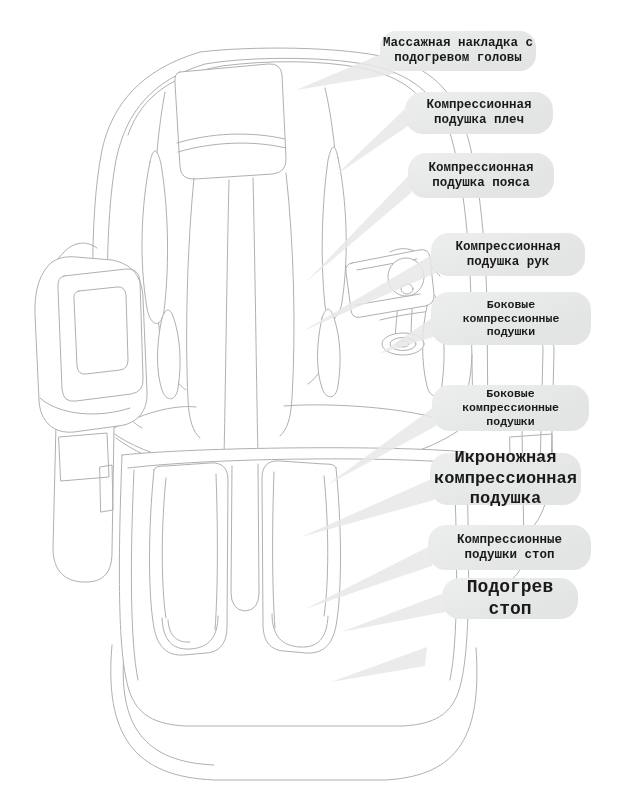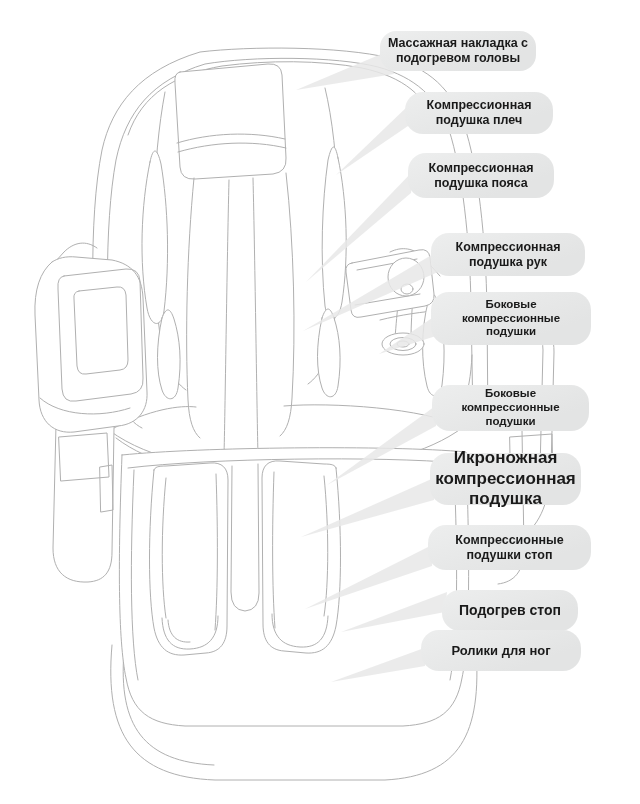--- a/index.html
+++ b/index.html
@@ -10,32 +10,32 @@
   #chair-svg{position:absolute;left:0;top:0;width:640px;height:804px;}
   #chair-svg path,#chair-svg ellipse,#chair-svg line{
     stroke:#b0b0b0;stroke-width:1;fill:none;
     stroke-linecap:round;stroke-linejoin:round;
   }
   #chair-svg .wf{fill:#ffffff;}
   #chair-svg polygon{fill:#e7e8e8;opacity:0.85;stroke:none;}
   .callout{
     position:absolute;display:flex;align-items:center;justify-content:center;
     text-align:center;background:linear-gradient(160deg,#edeeee 0%,#e3e4e4 75%);
-    border-radius:18px;color:#1a1a1a;font-weight:bold;z-index:3;
+    border-radius:18px;color:#1a1a1a;font-weight:bold;z-index:3;font-family:Liberation Mono, monospace;
   }
   .callout .callout-text{white-space:pre-line;line-height:1.2;}
   .b1{left:380px;top:31px;width:156px;height:40px;font-size:12.5px;border-radius:16px;}
   .b2{left:405px;top:92px;width:148px;height:42px;font-size:12.5px;}
   .b3{left:408px;top:153px;width:146px;height:45px;font-size:12.5px;}
   .b4{left:431px;top:233px;width:154px;height:43px;font-size:12.5px;}
   .b5{left:431px;top:292px;width:160px;height:53px;font-size:11.5px;}
   .b6{left:432px;top:385px;width:157px;height:46px;font-size:11.5px;}
   .b7{left:430px;top:453px;width:151px;height:52px;font-size:17px;}
   .b8{left:428px;top:525px;width:163px;height:45px;font-size:12.5px;}
-  .b9{left:442px;top:578px;width:136px;height:41px;font-size:14px;margin-top:12px;}
+  .b9{left:442px;top:578px;width:136px;height:41px;font-size:18px;}
   .b10{left:421px;top:630px;width:160px;height:41px;font-size:13px;}
 </style>
 </head>
 <body>
 
 <div id="stage">
 
   <svg id="chair-svg" viewBox="0 0 640 804" xmlns="http://www.w3.org/2000/svg">
 
     <g>
@@ -188,17 +188,14 @@
 компрессионная
 подушка</span>
   </div>
   <div class="callout b8">
     <span class="callout-text">Компрессионные
 подушки стоп</span>
   </div>
   <div class="callout b9">
     <span class="callout-text">Подогрев стоп</span>
   </div>
-  <div class="callout b10">
-    <span class="callout-text">Ролики для ног</span>
-  </div>
 
 </div>
 
 </body></html>

